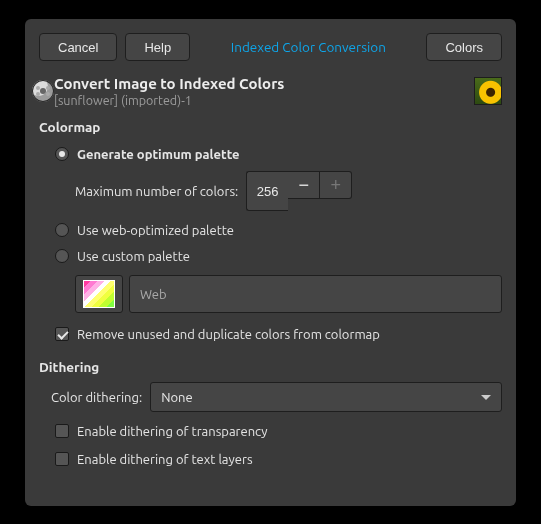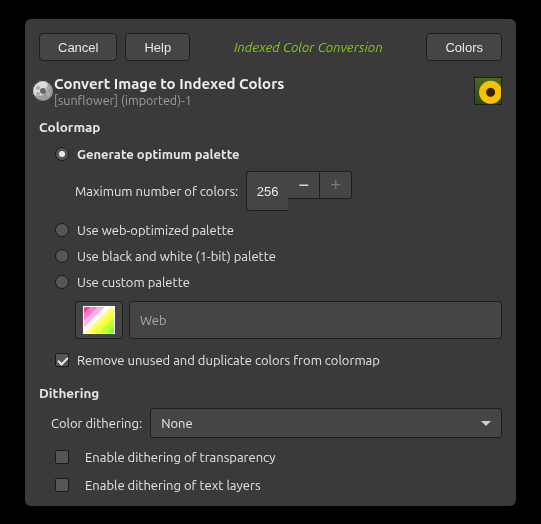--- a/index.html
+++ b/index.html
@@ -36,23 +36,22 @@
     color: #e8e8e8;
     border-radius: 4px;
     height: 28px;
     padding: 0 18px;
     font-size: 13px;
     cursor: pointer;
   }
   .toolbar .title {
     flex: 1;
     text-align: center;
-    color: #84cc16;
+    color: #0ea5e9;
     font-size: 13.5px;
-    font-style: italic;
   }
   .header {
     display: flex;
     align-items: center;
     gap: 0;
     padding: 8px 14px 6px 7px;
   }
   .header .appicon {
     width: 22px; height: 22px;
     border-radius: 50%;
@@ -168,21 +167,21 @@
     border-radius:3px;
     display:flex; align-items:center; justify-content:space-between;
     padding:0 10px; cursor:pointer;
   }
   .select .caret {
     width:0;height:0;border-left:5px solid transparent;border-right:5px solid transparent;
     border-top:5px solid #ccc;
   }
   .dith-group { padding: 0 14px 0 26px; }
   .dith-row { display:flex; align-items:center; gap:8px; min-height:32px; }
-  .check-row { display:flex; align-items:center; gap:16px; min-height:28px; padding-left:4px; }
+  .check-row { display:flex; align-items:center; gap:8px; min-height:28px; padding-left:4px; }
 </style>
 </head>
 <body>
 
 <div class="dialog">
 
   <div class="toolbar">
     <button class="btn">Cancel</button>
     <button class="btn">Help</button>
     <div class="title">Indexed Color Conversion</div>
@@ -215,24 +214,20 @@
         <button class="step-btn plus">+</button>
       </div>
     </div>
 
     <div class="row">
       <span class="radio"></span>
       <span class="label">Use web-optimized palette</span>
     </div>
     <div class="row">
       <span class="radio"></span>
-      <span class="label">Use black and white (1-bit) palette</span>
-    </div>
-    <div class="row">
-      <span class="radio"></span>
       <span class="label">Use custom palette</span>
     </div>
 
     <div class="palette-row">
       <div class="palette-swatch">
         <div class="inner"></div>
       </div>
       <div class="palette-name">Web</div>
     </div>
 

